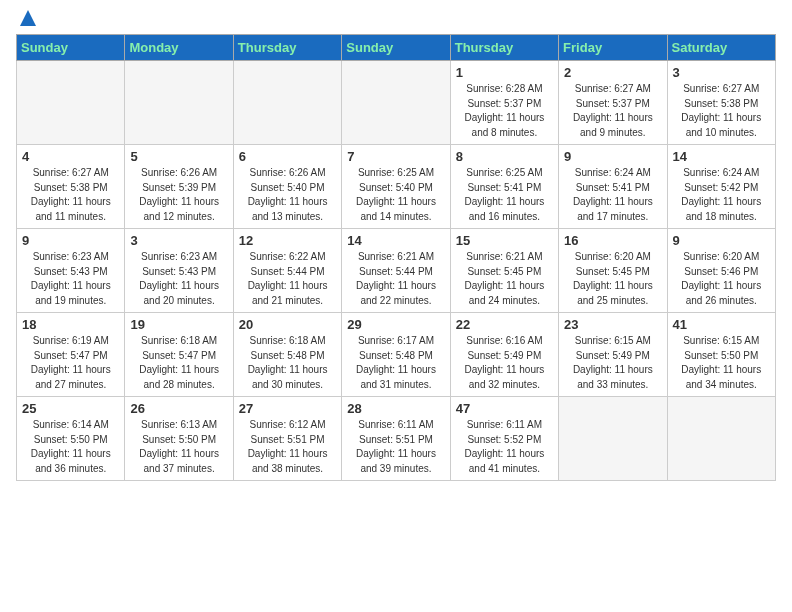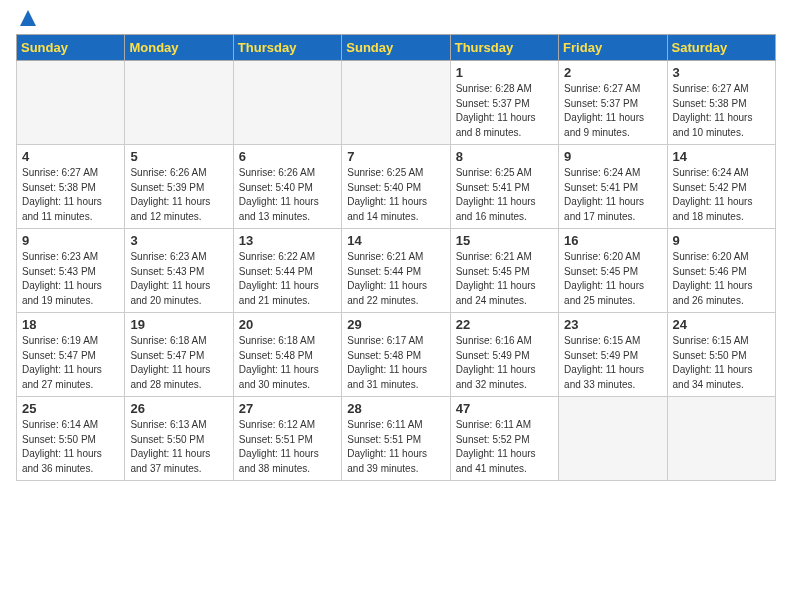--- a/index.html
+++ b/index.html
@@ -60,21 +60,21 @@
       font-size: 15px;
       color: #555;
     }
     table {
       width: 100%;
       border-collapse: collapse;
       table-layout: fixed;
     }
     th {
       background-color: #1a6bbf;
-      color: #fde047;
+      color: #86efac;
       font-size: 13px;
       font-weight: bold;
       padding: 5px 4px;
       text-align: left;
       border: 1px solid #aaa;
     }
     td {
       border: 1px solid #ccc;
       vertical-align: top;
       padding: 4px 5px;
@@ -89,20 +89,21 @@
     .day-number {
       font-size: 13px;
       font-weight: bold;
       display: block;
       margin-bottom: 2px;
     }
     .day-info {
       font-size: 10px;
       line-height: 1.45;
       color: #333;
+      text-align: center;
     }
     tr:nth-child(even) td:not(.empty) {
       background: #fff;
     }
   </style>
 </head>
 <body>
 
 <div class="page">
   <div class="header">
@@ -185,21 +186,21 @@
         <tr>
           <td>
             <span class="day-number">9</span>
             <div class="day-info">Sunrise: 6:23 AM<br>Sunset: 5:43 PM<br>Daylight: 11 hours and 19 minutes.</div>
           </td>
           <td>
             <span class="day-number">3</span>
             <div class="day-info">Sunrise: 6:23 AM<br>Sunset: 5:43 PM<br>Daylight: 11 hours and 20 minutes.</div>
           </td>
           <td>
-            <span class="day-number">13</span>
+            <span class="day-number">12</span>
             <div class="day-info">Sunrise: 6:22 AM<br>Sunset: 5:44 PM<br>Daylight: 11 hours and 21 minutes.</div>
           </td>
           <td>
             <span class="day-number">14</span>
             <div class="day-info">Sunrise: 6:21 AM<br>Sunset: 5:44 PM<br>Daylight: 11 hours and 22 minutes.</div>
           </td>
           <td>
             <span class="day-number">15</span>
             <div class="day-info">Sunrise: 6:21 AM<br>Sunset: 5:45 PM<br>Daylight: 11 hours and 24 minutes.</div>
           </td>
@@ -231,21 +232,21 @@
           </td>
           <td>
             <span class="day-number">22</span>
             <div class="day-info">Sunrise: 6:16 AM<br>Sunset: 5:49 PM<br>Daylight: 11 hours and 32 minutes.</div>
           </td>
           <td>
             <span class="day-number">23</span>
             <div class="day-info">Sunrise: 6:15 AM<br>Sunset: 5:49 PM<br>Daylight: 11 hours and 33 minutes.</div>
           </td>
           <td>
-            <span class="day-number">24</span>
+            <span class="day-number">41</span>
             <div class="day-info">Sunrise: 6:15 AM<br>Sunset: 5:50 PM<br>Daylight: 11 hours and 34 minutes.</div>
           </td>
         </tr>
         <tr>
           <td>
             <span class="day-number">25</span>
             <div class="day-info">Sunrise: 6:14 AM<br>Sunset: 5:50 PM<br>Daylight: 11 hours and 36 minutes.</div>
           </td>
           <td>
             <span class="day-number">26</span>

